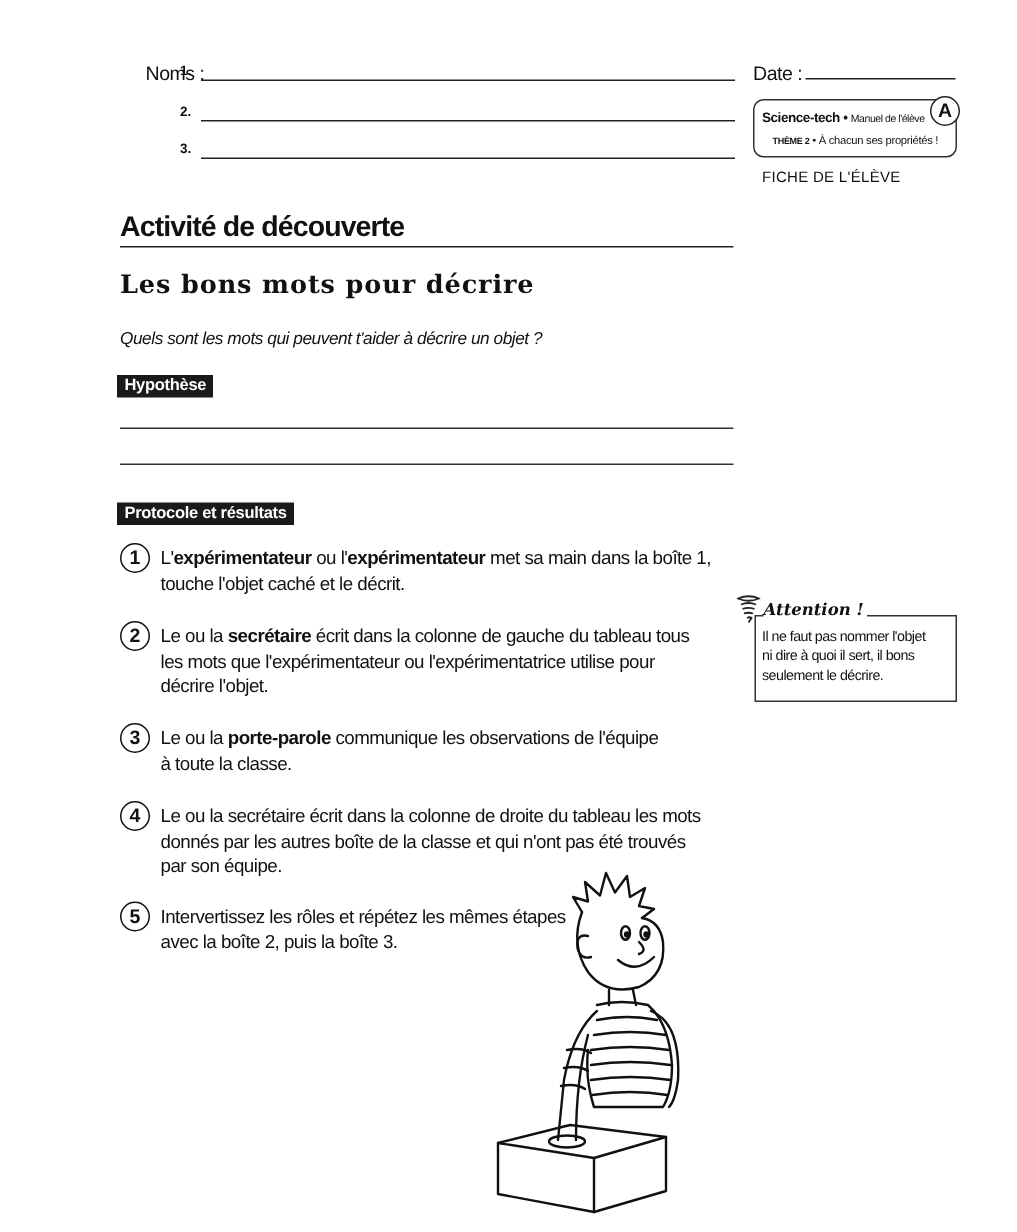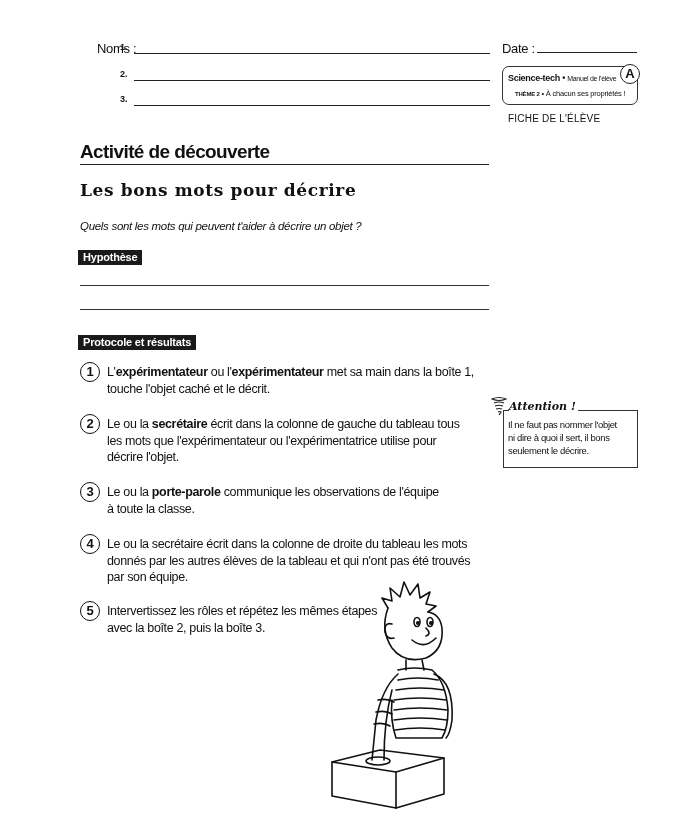--- a/index.html
+++ b/index.html
@@ -114,21 +114,21 @@
   <div class="circle">3</div>
   <div class="text">
       <div><span>Le ou la </span><b>porte-parole</b><span> communique les observations de l'équipe</span></div>
       <div><span>à toute la classe.</span></div>
     </div>
 </div>
 <div class="step" style="top:534px;">
   <div class="circle">4</div>
   <div class="text">
       <div><span>Le ou la secrétaire écrit dans la colonne de droite du tableau les mots</span></div>
-      <div><span>donnés par les autres élèves de la tableau et qui n'ont pas été trouvés</span></div>
+      <div><span>donnés par les autres boîte de la classe et qui n'ont pas été trouvés</span></div>
       <div><span>par son équipe.</span></div>
     </div>
 </div>
 <div class="step" style="top:601px;">
   <div class="circle">5</div>
   <div class="text">
       <div><span>Intervertissez les rôles et répétez les mêmes étapes</span></div>
       <div><span>avec la boîte 2, puis la boîte 3.</span></div>
     </div>
 </div>

